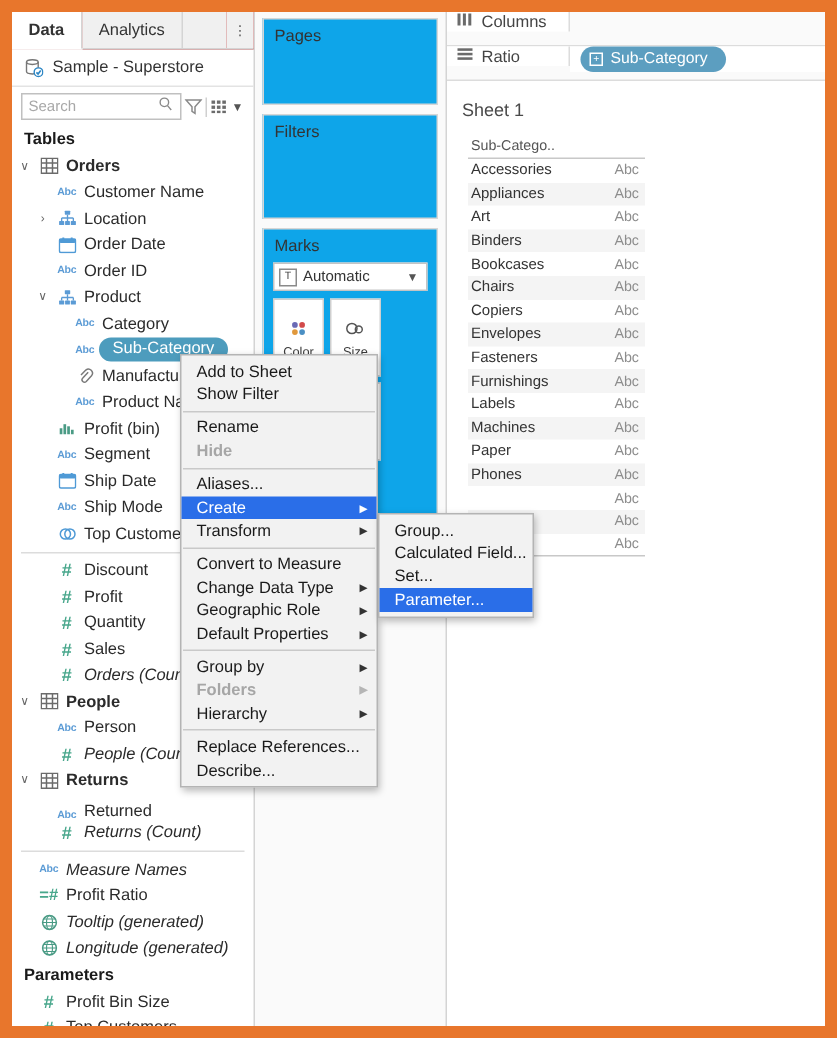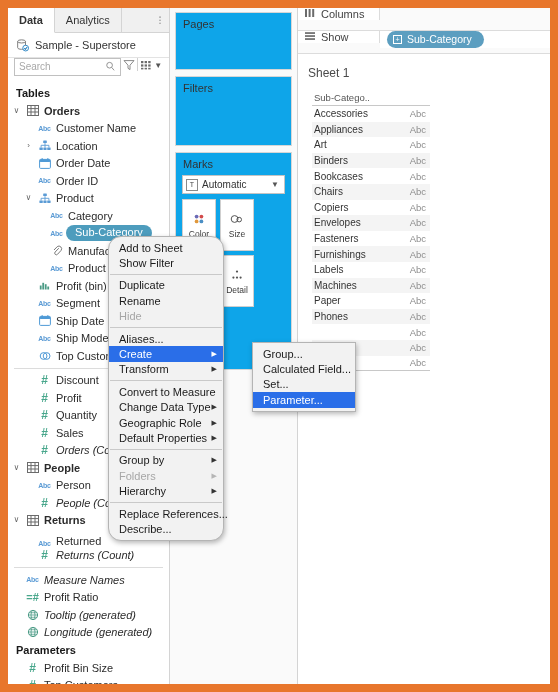--- a/index.html
+++ b/index.html
@@ -65,21 +65,21 @@
     padding-left: 8px;
     gap: 6px;
     border-bottom: 1px solid #e3e3e3;
     font-size: 11px;
     color: #333;
   }
   .ds-icon { width: 13px; height: 13px; flex: 0 0 13px; }
 
   .search-row {
     height: 27px;
-    display: flex; align-items: flex-start;
+    display: flex; align-items: center;
     padding: 0 6px;
     gap: 2px;
   }
   .search-box {
     flex: 1 1 auto;
     height: 18px;
     border: 1px solid #c0c0c0;
     background: #fff;
     display: flex; align-items: center;
     padding: 0 4px;
@@ -285,32 +285,32 @@
   .ctxmenu {
     position: absolute;
     background: #f2f2f2;
     border: 1px solid #b4b4b4;
     box-shadow: 1px 2px 5px rgba(0,0,0,0.28);
     z-index: 50;
     padding: 3px 0;
     font-size: 11px;
     color: #1a1a1a;
   }
-  #menu-main { left: 100px; top: 228px; width: 116px; border-radius: 13px; }
+  #menu-main { left: 112px; top: 228px; width: 132px; }
   #menu-sub  { left: 244px; top: 334px; width: 104px; }
   .mi {
     height: 15.4px;
     display: flex; align-items: center;
     padding: 0 6px 0 10px;
     white-space: nowrap;
     cursor: default;
     position: relative;
   }
   .mi.sel { background: #2a6ee8; color: #fff; }
-  .mi.dis { color: #a6a6a6; }
+  .mi.dis { color: #a6a6a6; font-weight: bold; }
   .mi .tri {
     margin-left: auto;
     font-size: 7px;
     color: #333;
   }
   .mi.sel .tri { color: #fff; }
   .mi.dis .tri { color: #b5b5b5; }
   .msep { height: 1px; background: #c9c9c9; margin: 3px 1px; }
 </style>
 </head>
@@ -778,21 +778,21 @@
       <div class="shelf-label">
         <span>
           <svg viewBox="0 0 12 10" width="12" height="10">
             <g fill="#6b6b6b">
               <rect x="1" y="1.2" width="10" height="1.7"></rect>
                 <rect x="1" y="4.2" width="10" height="1.7"></rect>
               <rect x="1" y="7.2" width="10" height="1.7"></rect>
             </g>
           </svg>
         </span>
-        <span>Show</span>
+        <span>Ratio</span>
       </div>
       <div class="shelf-drop">
         <span class="vizpill">
           <span class="plusbox">+</span>
           <span>Sub-Category</span>
         </span>
       </div>
     </div>
 
     <div class="sheet-area">
@@ -876,23 +876,20 @@
 
   <div class="ctxmenu" id="menu-main">
       <div class="mi">
         <span>Add to Sheet</span>
       </div>
       <div class="mi">
         <span>Show Filter</span>
       </div>
       <div class="msep"></div>
       <div class="mi">
-        <span>Duplicate</span>
-      </div>
-      <div class="mi">
         <span>Rename</span>
       </div>
       <div class="mi dis">
         <span>Hide</span>
       </div>
       <div class="msep"></div>
       <div class="mi">
         <span>Aliases...</span>
       </div>
       <div class="mi sel">

